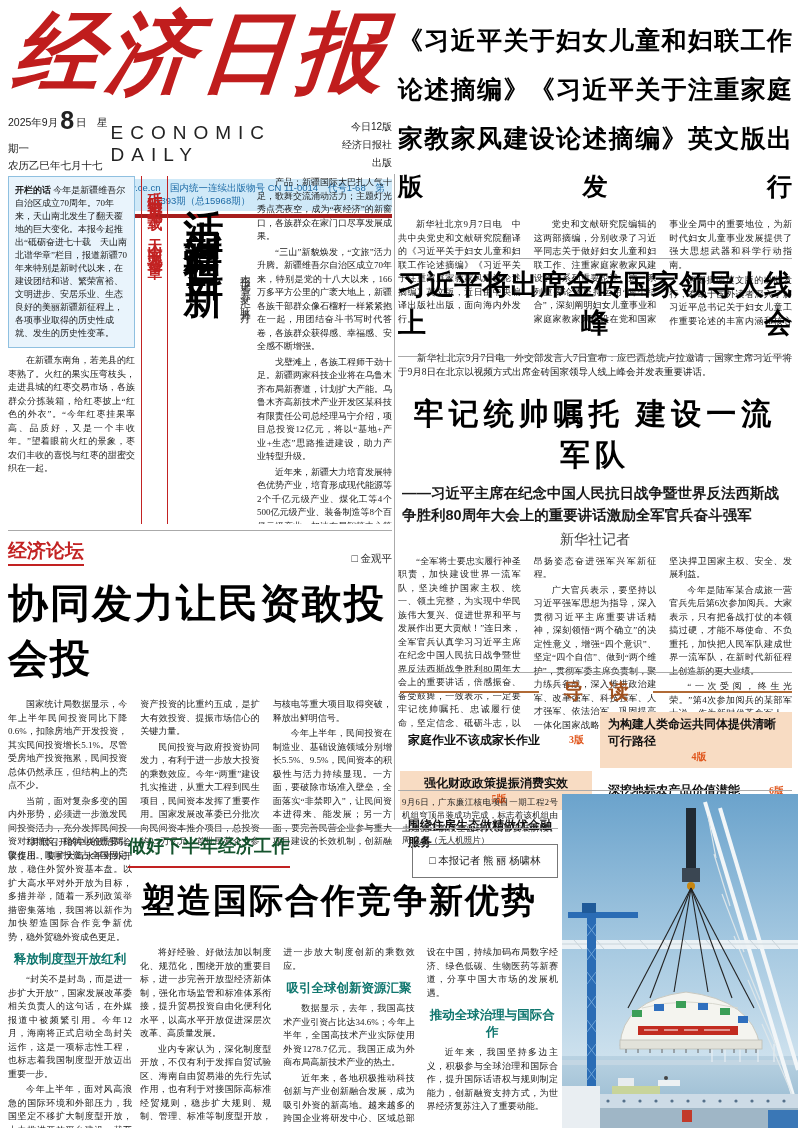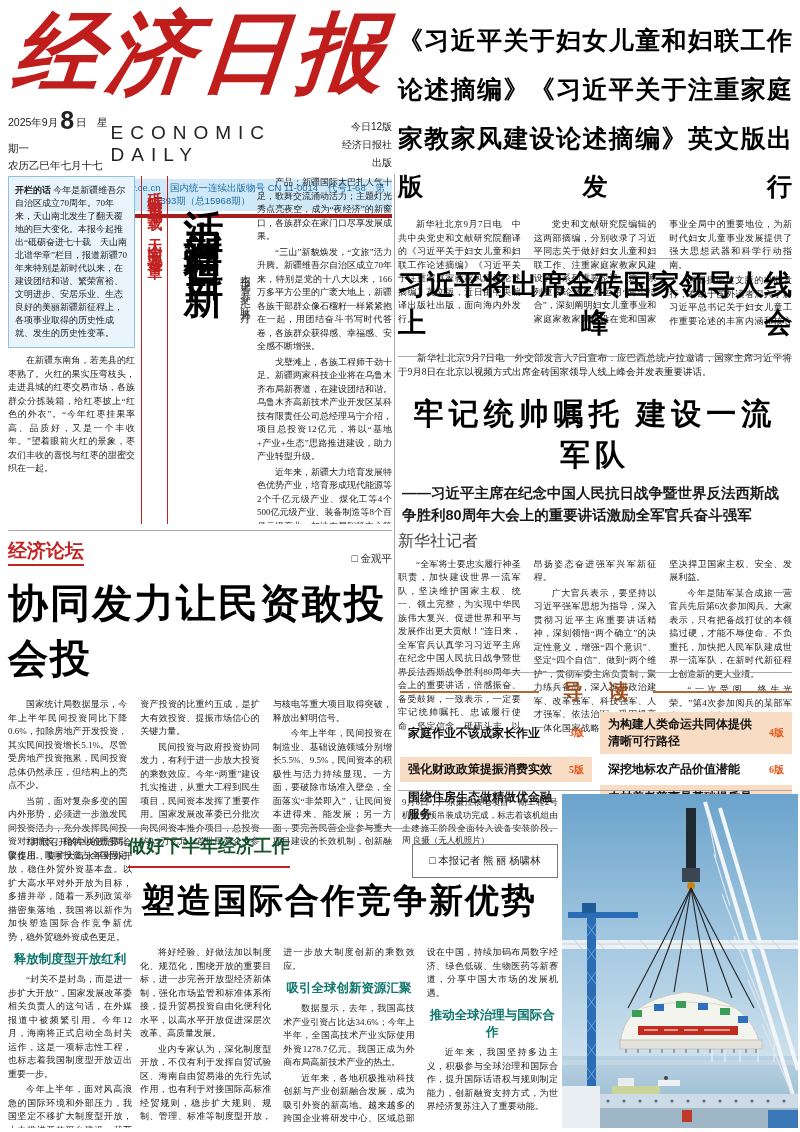--- a/index.html
+++ b/index.html
@@ -36,21 +36,21 @@
   .tr-title { font-family:"Liberation Sans",sans-serif; font-weight:900; font-size:25px;
               line-height:1.95; text-align:justify; text-align-last:justify; color:#000; }
   
   .brics-title { font-family:"Liberation Sans",sans-serif; font-weight:900; font-size:28px;
                  text-align:justify; text-align-last:justify; color:#000; }
   
   .mil-title { font-family:"Liberation Serif",serif; font-weight:bold; font-size:30px;
                letter-spacing:5px; text-align:center; color:#000;margin-top:32px; }
   .mil-sub { font-family:"Liberation Sans",sans-serif; font-weight:bold; font-size:14.5px;
              line-height:1.55; margin-top:6px; padding:0 4px; }
-  .mil-byline { font-size:16px; color:#444; margin:4px 0 6px; }
+  .mil-byline { text-align:center; font-size:14px; color:#444; margin:4px 0 6px; }
 
   
   .xj { display:flex; flex-direction:row; }
   .xj-left { width:127px; font-size:9px; }
   .note-box { background:#e9f4fc; border:1px solid #8fc0e0; padding:7px 6px; margin-bottom:6px; }
   .note-box .lbl { font-weight:bold; }
   .xj-slogan { writing-mode:vertical-rl; font-family:"Liberation Sans",sans-serif;
                font-weight:bold; font-size:15px; color:#c22222; letter-spacing:4px;
                border-left:1px solid #c22222; border-right:1px solid #c22222;
                padding:4px 3px; margin:0 6px; height:100%; }
@@ -68,21 +68,21 @@
   .forum-title { font-family:Liberation Mono, monospace; font-weight:900; font-size:40px;
                  letter-spacing:2px; margin:10px 0 12px; color:#000; }
 
   
   .dd-head { display:flex; align-items:center; margin-bottom:7px; }
   .dd-head .ln { flex:1; height:2px; background:#b06a36; }
   .dd-title { font-family:"Liberation Sans",sans-serif; font-weight:bold; font-size:20px;
               color:#a0501e; letter-spacing:10px; padding:0 14px 0 24px; }
   .dd-grid { display:grid; grid-template-columns:1fr 1fr; grid-column-gap:8px; grid-row-gap:3px; }
   .dd-item { display:flex; justify-content:space-between; align-items:center; padding:4px 8px; }
-  .dd-item.hl { background:#f8dcc3; }
+  .dd-item.hl { background:#f8dcc3;flex-direction:column; }
   .dd-item .t { font-family:"Liberation Sans",sans-serif; font-weight:bold; font-size:12px; color:#111; }
   .dd-item .pg { font-size:10px; font-weight:bold; color:#e0561c; white-space:nowrap; margin-left:6px; }
 
   
   .caption { font-size:8.5px; line-height:1.5; text-align:justify; color:#222; }
   .byline-box { border:1px solid #777; display:flex; align-items:center; justify-content:center;
                 font-size:10.5px; color:#222; }
   figure.photo { overflow:hidden; }
 
   
@@ -343,21 +343,21 @@
     <div>
         <p>在新疆东南角，若羌县的红枣熟了。火红的果实压弯枝头，走进县城的红枣交易市场，各族群众分拣装箱，给红枣披上“红色的外衣”。“今年红枣挂果率高、品质好，又是一个丰收年。”望着眼前火红的景象，枣农们丰收的喜悦与红枣的甜蜜交织在一起。</p>
       </div>
   </div>
   <div class="xj-slogan">砥砺奋进七十载　天山南北谱华章</div>
   <h1 class="xj-title">活力新疆日日新</h1>
   <div class="xj-byline">本报记者 乔文汇 耿丹丹</div>
   <div class="xj-mid">
       <p>产品；新疆国际大巴扎人气十足，歌舞交流涌动活力；主题灯光秀点亮夜空，成为“夜经济”的新窗口，各族群众在家门口尽享发展成果。</p>
       <p>“三山”新貌焕发，“文旅”活力升腾。新疆维吾尔自治区成立70年来，特别是党的十八大以来，166万多平方公里的广袤大地上，新疆各族干部群众像石榴籽一样紧紧抱在一起，用团结奋斗书写时代答卷，各族群众获得感、幸福感、安全感不断增强。</p>
-      <p>戈壁滩上，各族工程师干劲十足。新疆两家科技企业将在乌鲁木齐布局新赛道，在建设团结和谐。乌鲁木齐高新技术产业开发区某科技有限责任公司总经理马宁介绍，项目总投资12亿元，将以“基地+产业+生态”思路推进建设，助力产业转型升级。</p>
+      <p>戈壁滩上，各族工程师干劲十足。新疆两家科技企业将在乌鲁木齐布局新赛道，计划扩大产能。乌鲁木齐高新技术产业开发区某科技有限责任公司总经理马宁介绍，项目总投资12亿元，将以“基地+产业+生态”思路推进建设，助力产业转型升级。</p>
       <p>近年来，新疆大力培育发展特色优势产业，培育形成现代能源等2个千亿元级产业、煤化工等4个500亿元级产业、装备制造等8个百亿元级产业，加速布局智算中心等新兴项目，产业结构进一步优化。</p>
     </div>
 </section>
 <div class="divider-h abs" style="left:8px; top:530px; width:384px;"></div>
 
 <section class="abs" style="left:8px; top:538px; width:384px; height:284px;">
   <div class="forum-head">
     <span class="forum-label">经济论坛</span>
     <span class="forum-byline">□ 金观平</span>
   </div>

